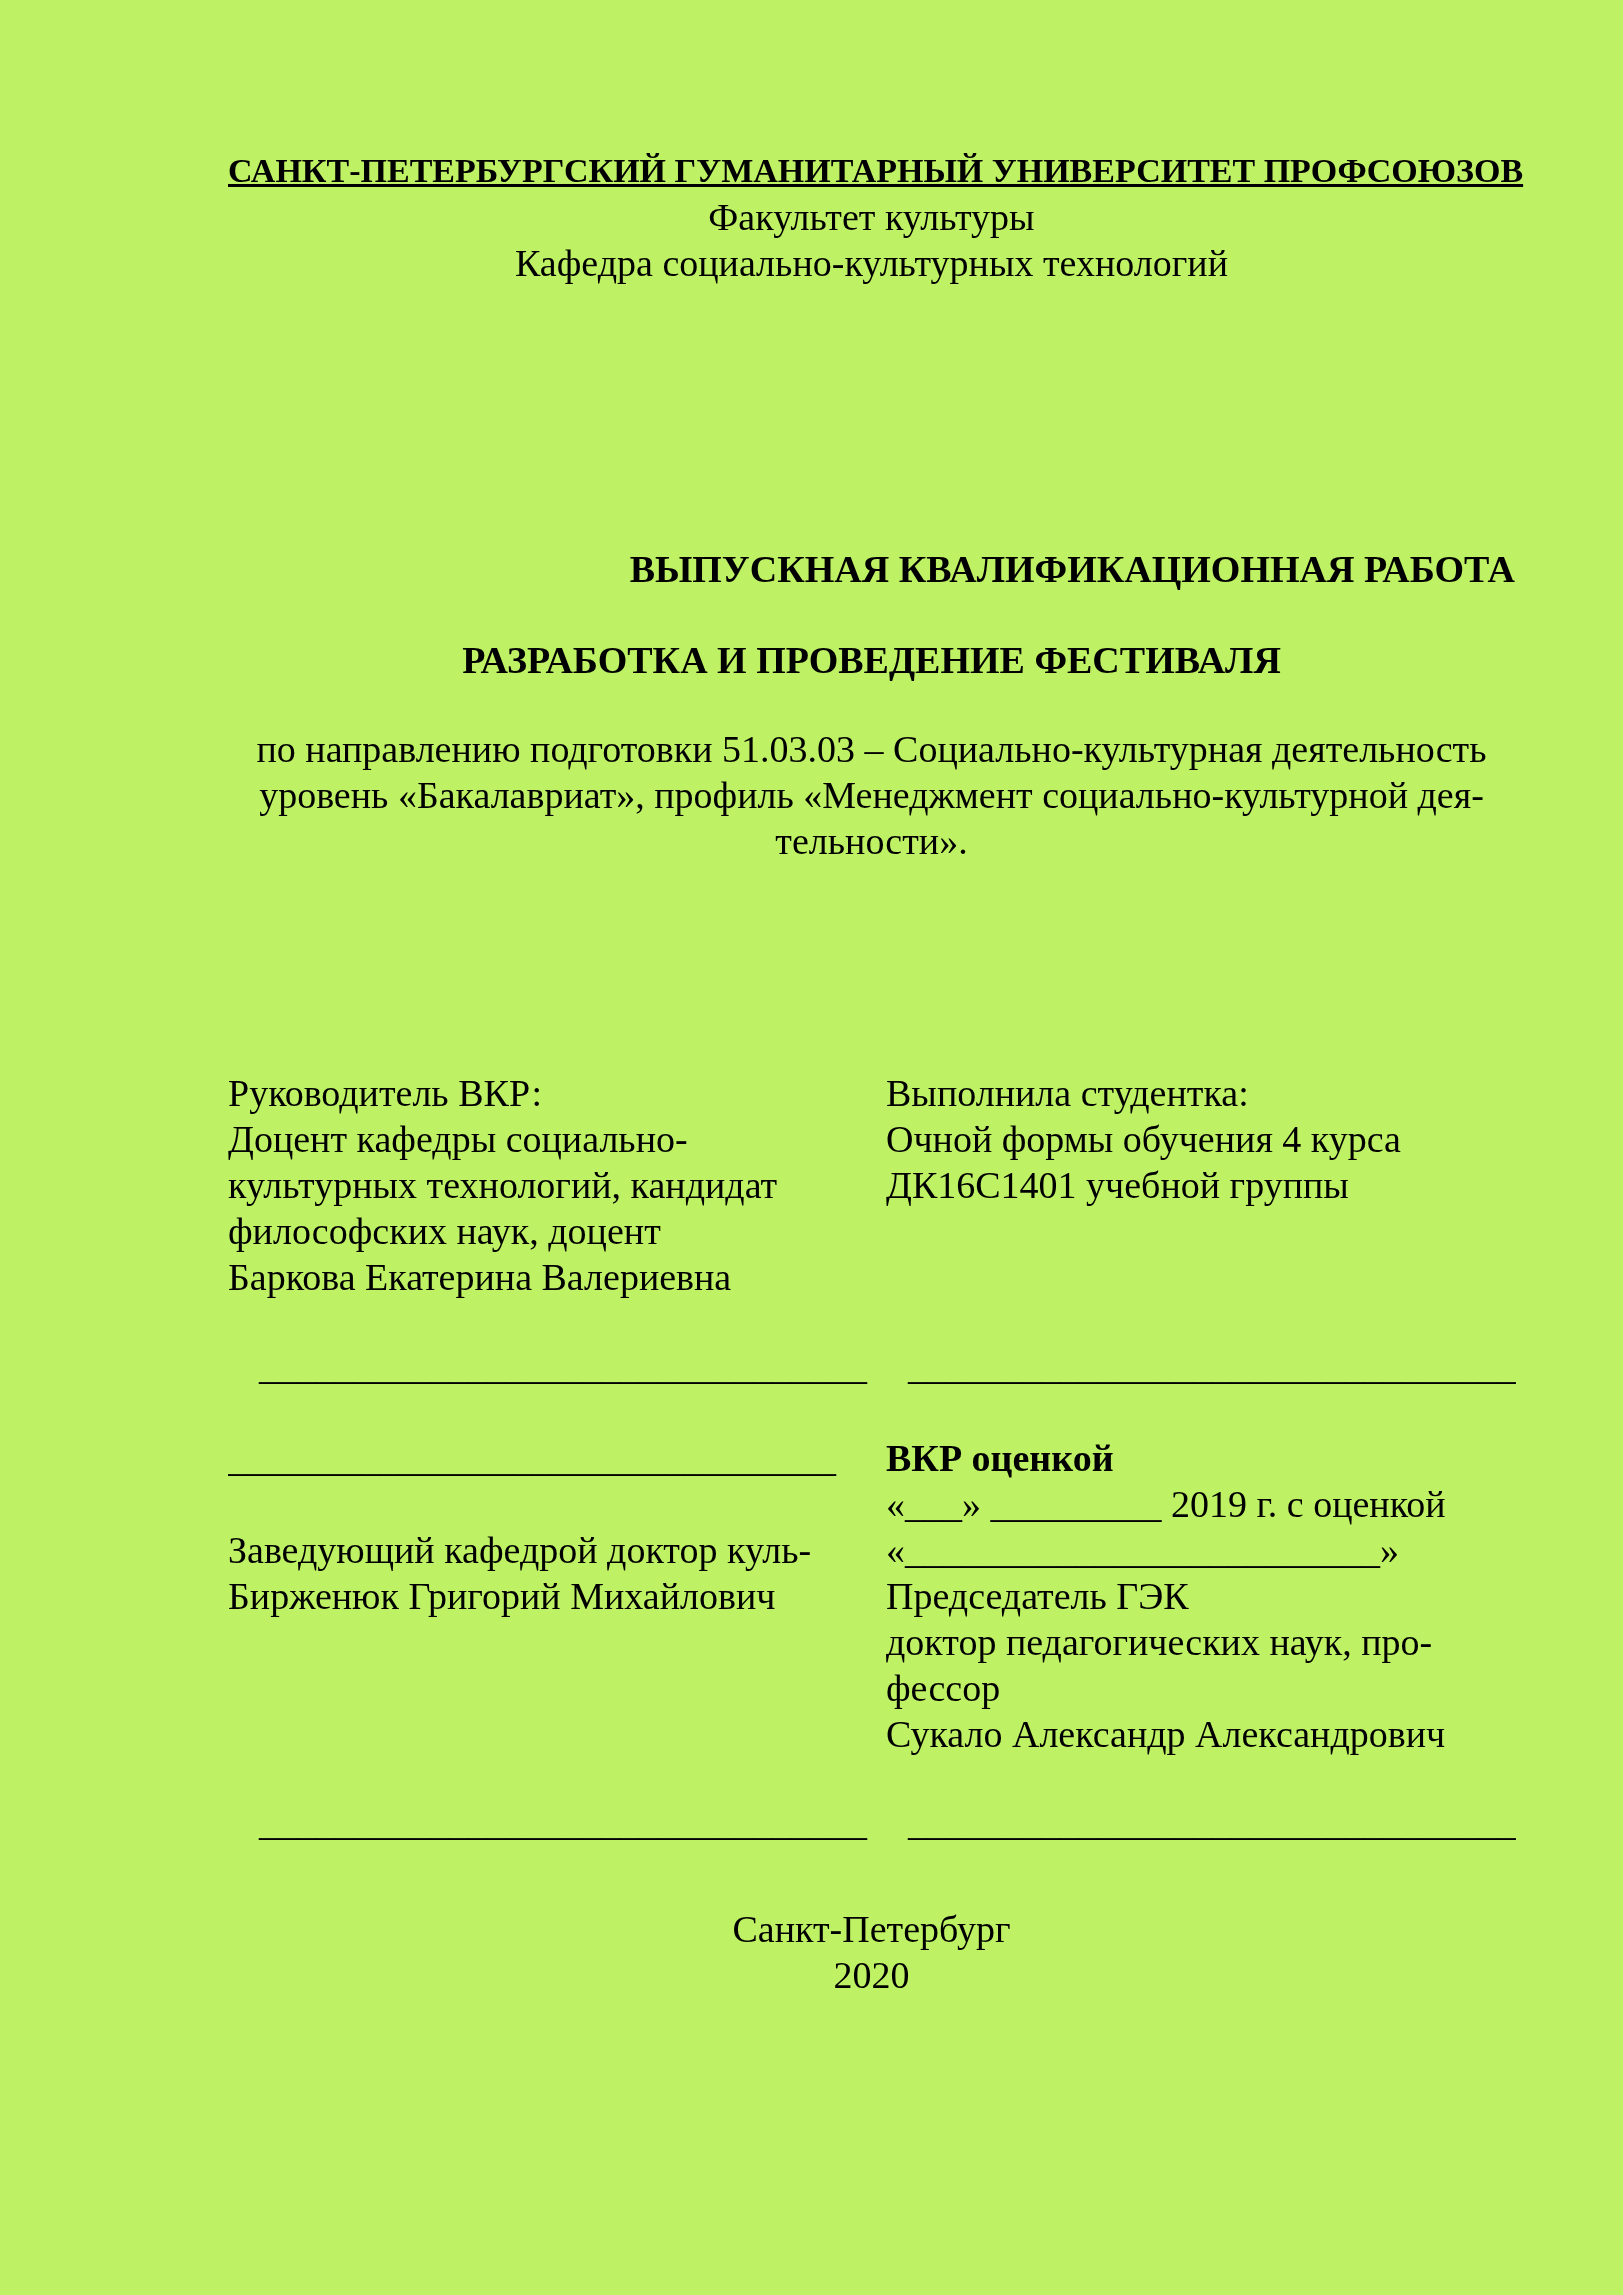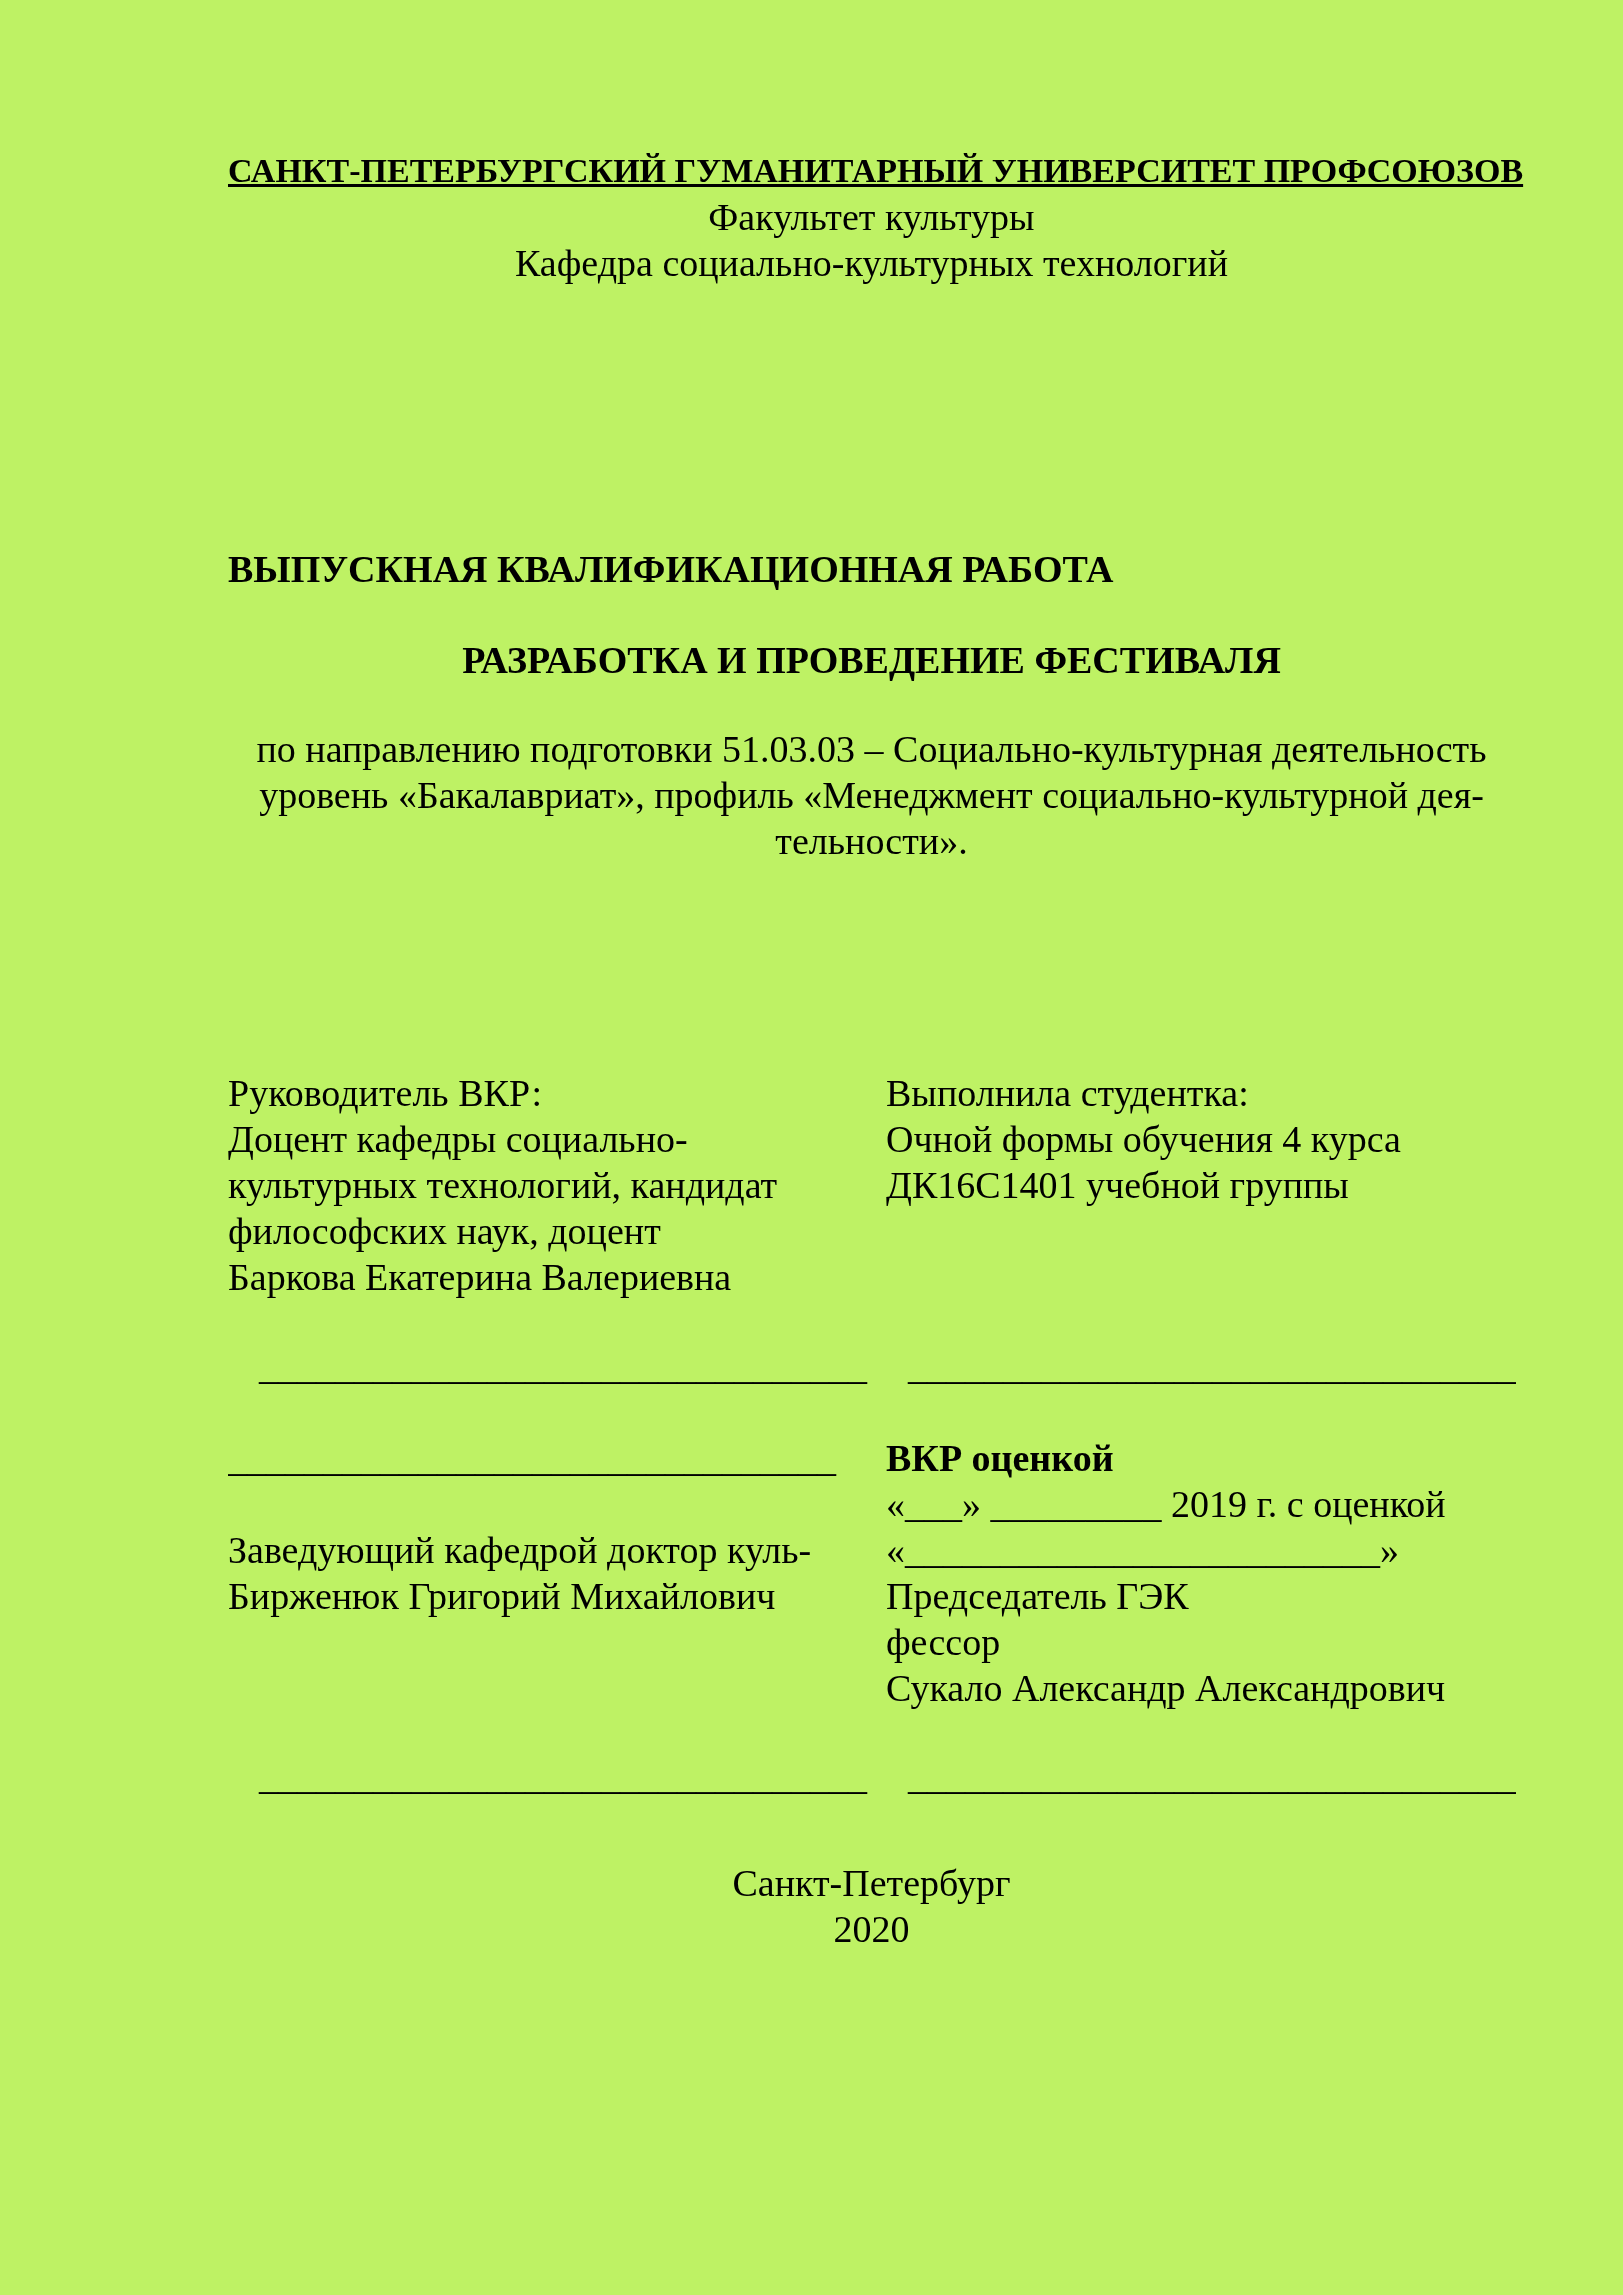--- a/index.html
+++ b/index.html
@@ -21,21 +21,21 @@
   .org {
     font-weight: bold;
     text-decoration: underline;
     text-align: center;
     white-space: nowrap;
     font-size: 34px;
   }
   .faculty { text-align: center; white-space: nowrap; }
   .department { text-align: center; white-space: nowrap; }
 
-  .work-type  { margin-top: 260px; font-weight: bold; text-align: left; white-space: nowrap; }
+  .work-type  { margin-top: 260px; font-weight: bold; text-align: right; white-space: nowrap; }
   .thesis-ttl { margin-top: 45px;  font-weight: bold; text-align: center; white-space: nowrap; }
 
   .program { margin-top: 43px; text-align: center; }
   .program div { white-space: nowrap; }
 
   .cols { display: flex; }
   .col-l { width: 658px; flex: 0 0 658px; }
   .col-r { flex: 1 1 auto; }
   .line { white-space: nowrap; }
 
@@ -101,20 +101,21 @@
         <div class="sig">________________________________</div>
         <div class="spacer-line"></div>
         <div class="line">Заведующий кафедрой доктор куль-</div>
         <div class="line">Бирженюк Григорий Михайлович</div>
       </div>
       <div class="col-r">
         <div class="line bold">ВКР оценкой</div>
         <div class="line">«___» _________ 2019 г. с оценкой</div>
         <div class="sig">«_________________________»</div>
         <div class="line">Председатель ГЭК</div>
+        <div class="line">доктор педагогических наук, про-</div>
         <div class="line">фессор</div>
         <div class="line">Сукало Александр Александрович</div>
       </div>
     </div>
 
     <div class="cols mt-sig2">
       <div class="col-l">
         <div class="sig indent-l">________________________________</div>
       </div>
       <div class="col-r">

